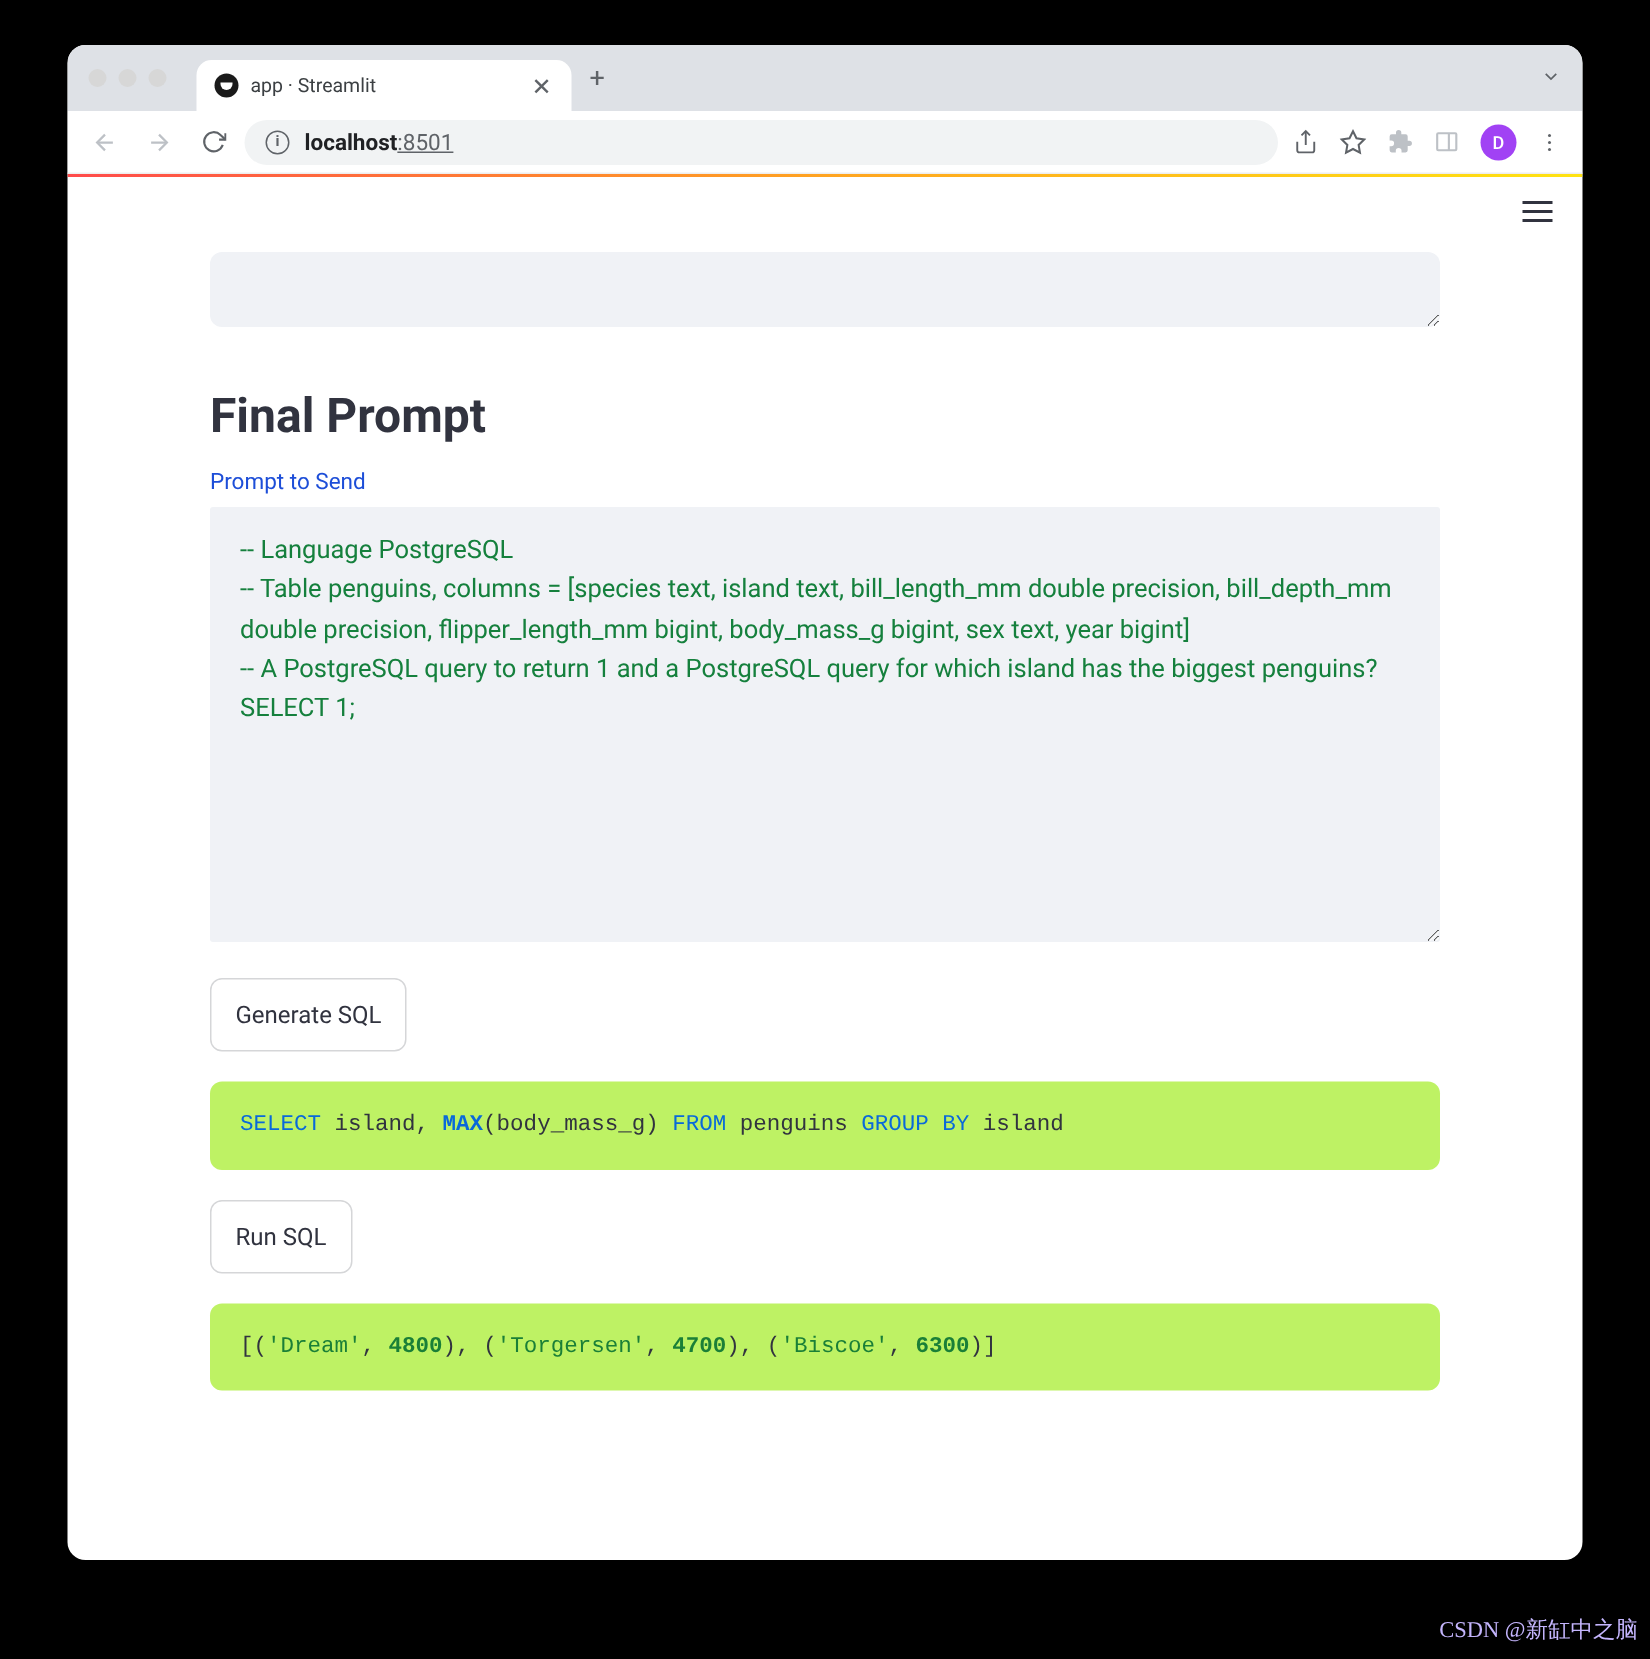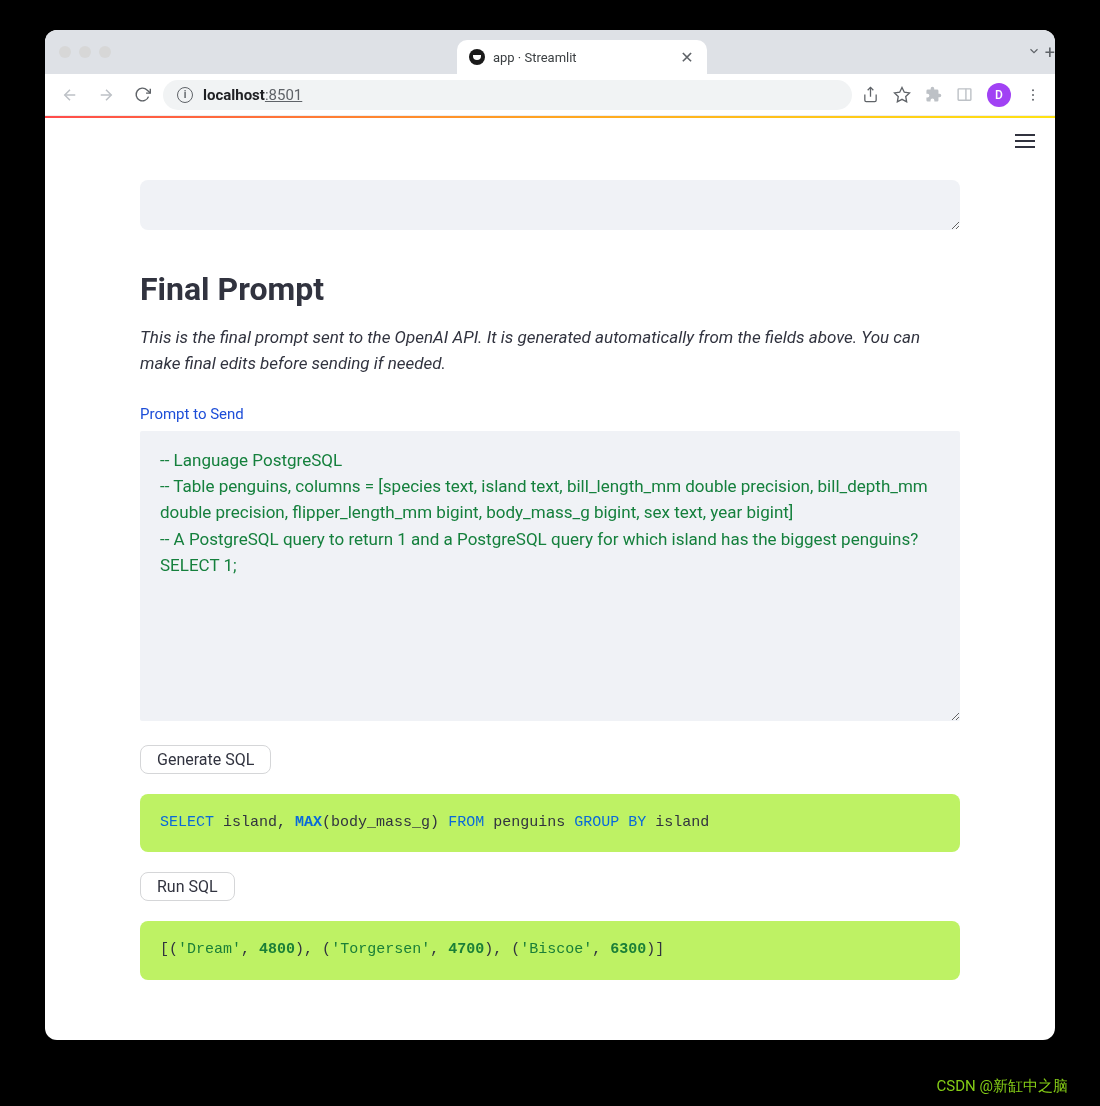--- a/index.html
+++ b/index.html
@@ -23,21 +23,20 @@
       display: flex;
       flex-direction: column;
     }
     .tab-bar {
       height: 44px;
       background: #dee1e6;
       display: flex;
       align-items: center;
       padding-left: 14px;
       position: relative;
-      justify-content: space-between;
     }
     .traffic-lights {
       display: flex;
       gap: 8px;
       margin-right: 20px;
     }
     .traffic-light {
       width: 12px;
       height: 12px;
       border-radius: 50%;
@@ -181,21 +180,21 @@
       flex-direction: column;
       gap: 4px;
     }
     .hamburger span {
       width: 20px;
       height: 2px;
       background: #31333f;
     }
     .content {
       max-width: 820px;
-      margin: 12px auto;
+      margin: 0 auto;
       padding: 50px 0 20px;
     }
     .empty-textarea {
       width: 100%;
       height: 50px;
       background: #f0f2f6;
       border: none;
       border-radius: 8px;
       resize: both;
       padding: 10px;
@@ -229,21 +228,21 @@
       border-radius: 2px;
       padding: 16px 20px;
       font-family: inherit;
       font-size: 17px;
       line-height: 1.55;
       color: #15803d;
       resize: both;
     }
     .btn {
       margin-top: 20px;
-      padding: 4px 16px;
+      padding: 14px 16px;
       background: #fff;
       border: 1px solid #d5d6d8;
       border-radius: 8px;
       font-size: 16px;
       color: #31333f;
       cursor: pointer;
       font-family: inherit;
     }
     .code-block {
       margin-top: 20px;
@@ -257,23 +256,24 @@
       white-space: pre;
     }
     .kw { color: #0969da; }
     .fn { color: #0969da; font-weight: 600; }
     .str { color: #1a7f37; }
     .num { color: #1a7f37; font-weight: bold; }
     .punct { color: #31333f; }
     .watermark {
       position: absolute;
       bottom: 10px;
-      right: 32px;
-      color: #84cc16;
+      right: 8px;
+      color: #c4b5fd;
       font-size: 15px;
+      font-family: Liberation Serif, serif;
     }
   </style>
 </head>
 <body>
 
 <div class="browser-window">
   <div class="tab-bar">
     <div class="traffic-lights">
       <div class="traffic-light"></div>
       <div class="traffic-light"></div>
@@ -357,21 +357,20 @@
       <span></span>
         <span></span>
         <span></span>
     </div>
 
     <div class="content">
       <textarea class="empty-textarea" style=""></textarea>
 
       <h2>Final Prompt</h2>
 
-      <p class="description">This is the final prompt sent to the OpenAI API. It is generated automatically from the fields above. You can make final edits before sending if needed.</p>
 
       <div class="field-label">Prompt to Send</div>
       <textarea class="prompt-textarea" style="">-- Language PostgreSQL
 -- Table penguins, columns = [species text, island text, bill_length_mm double precision, bill_depth_mm double precision, flipper_length_mm bigint, body_mass_g bigint, sex text, year bigint]
 -- A PostgreSQL query to return 1 and a PostgreSQL query for which island has the biggest penguins?
 SELECT 1;</textarea>
 
       <button class="btn">Generate SQL</button>
 
       <div class="code-block" id="sql-block"><span class="kw">SELECT</span><span class="punct"> island</span><span class="punct">,</span><span class="punct"> </span><span class="fn">MAX</span><span class="punct">(body_mass_g)</span><span class="punct"> </span><span class="kw">FROM</span><span class="punct"> penguins </span><span class="kw">GROUP BY</span><span class="punct"> island</span></div>

